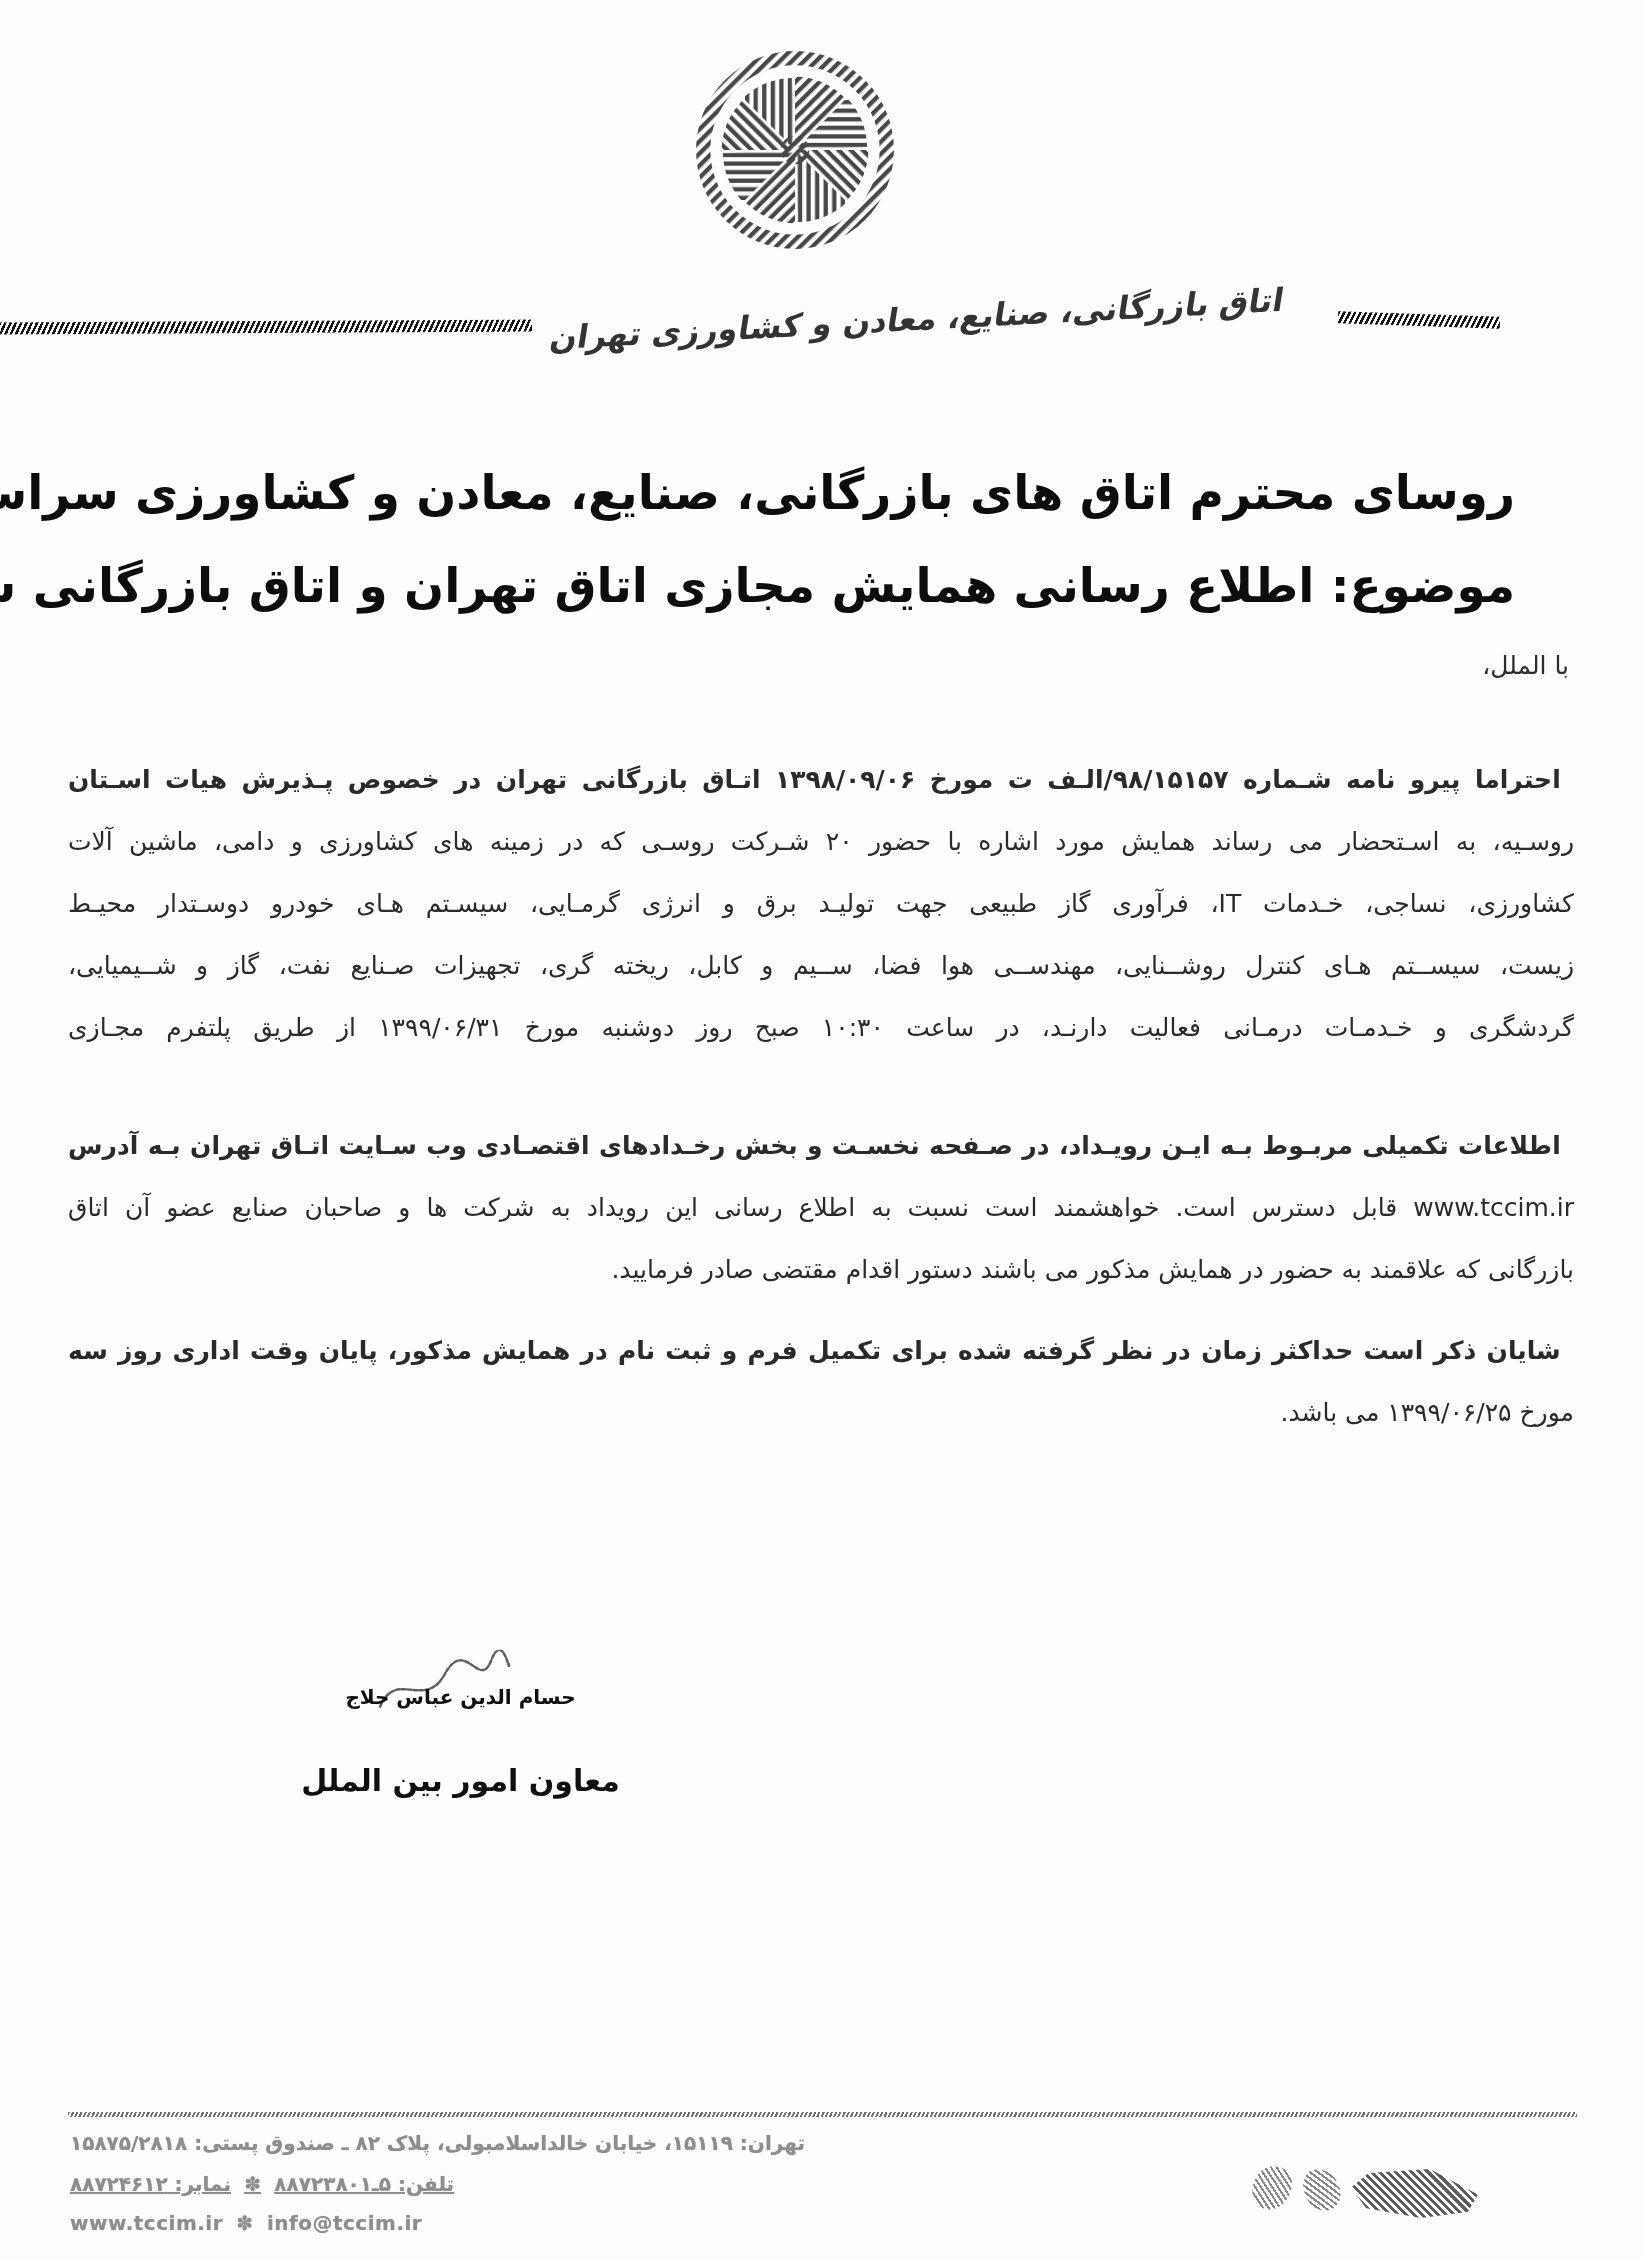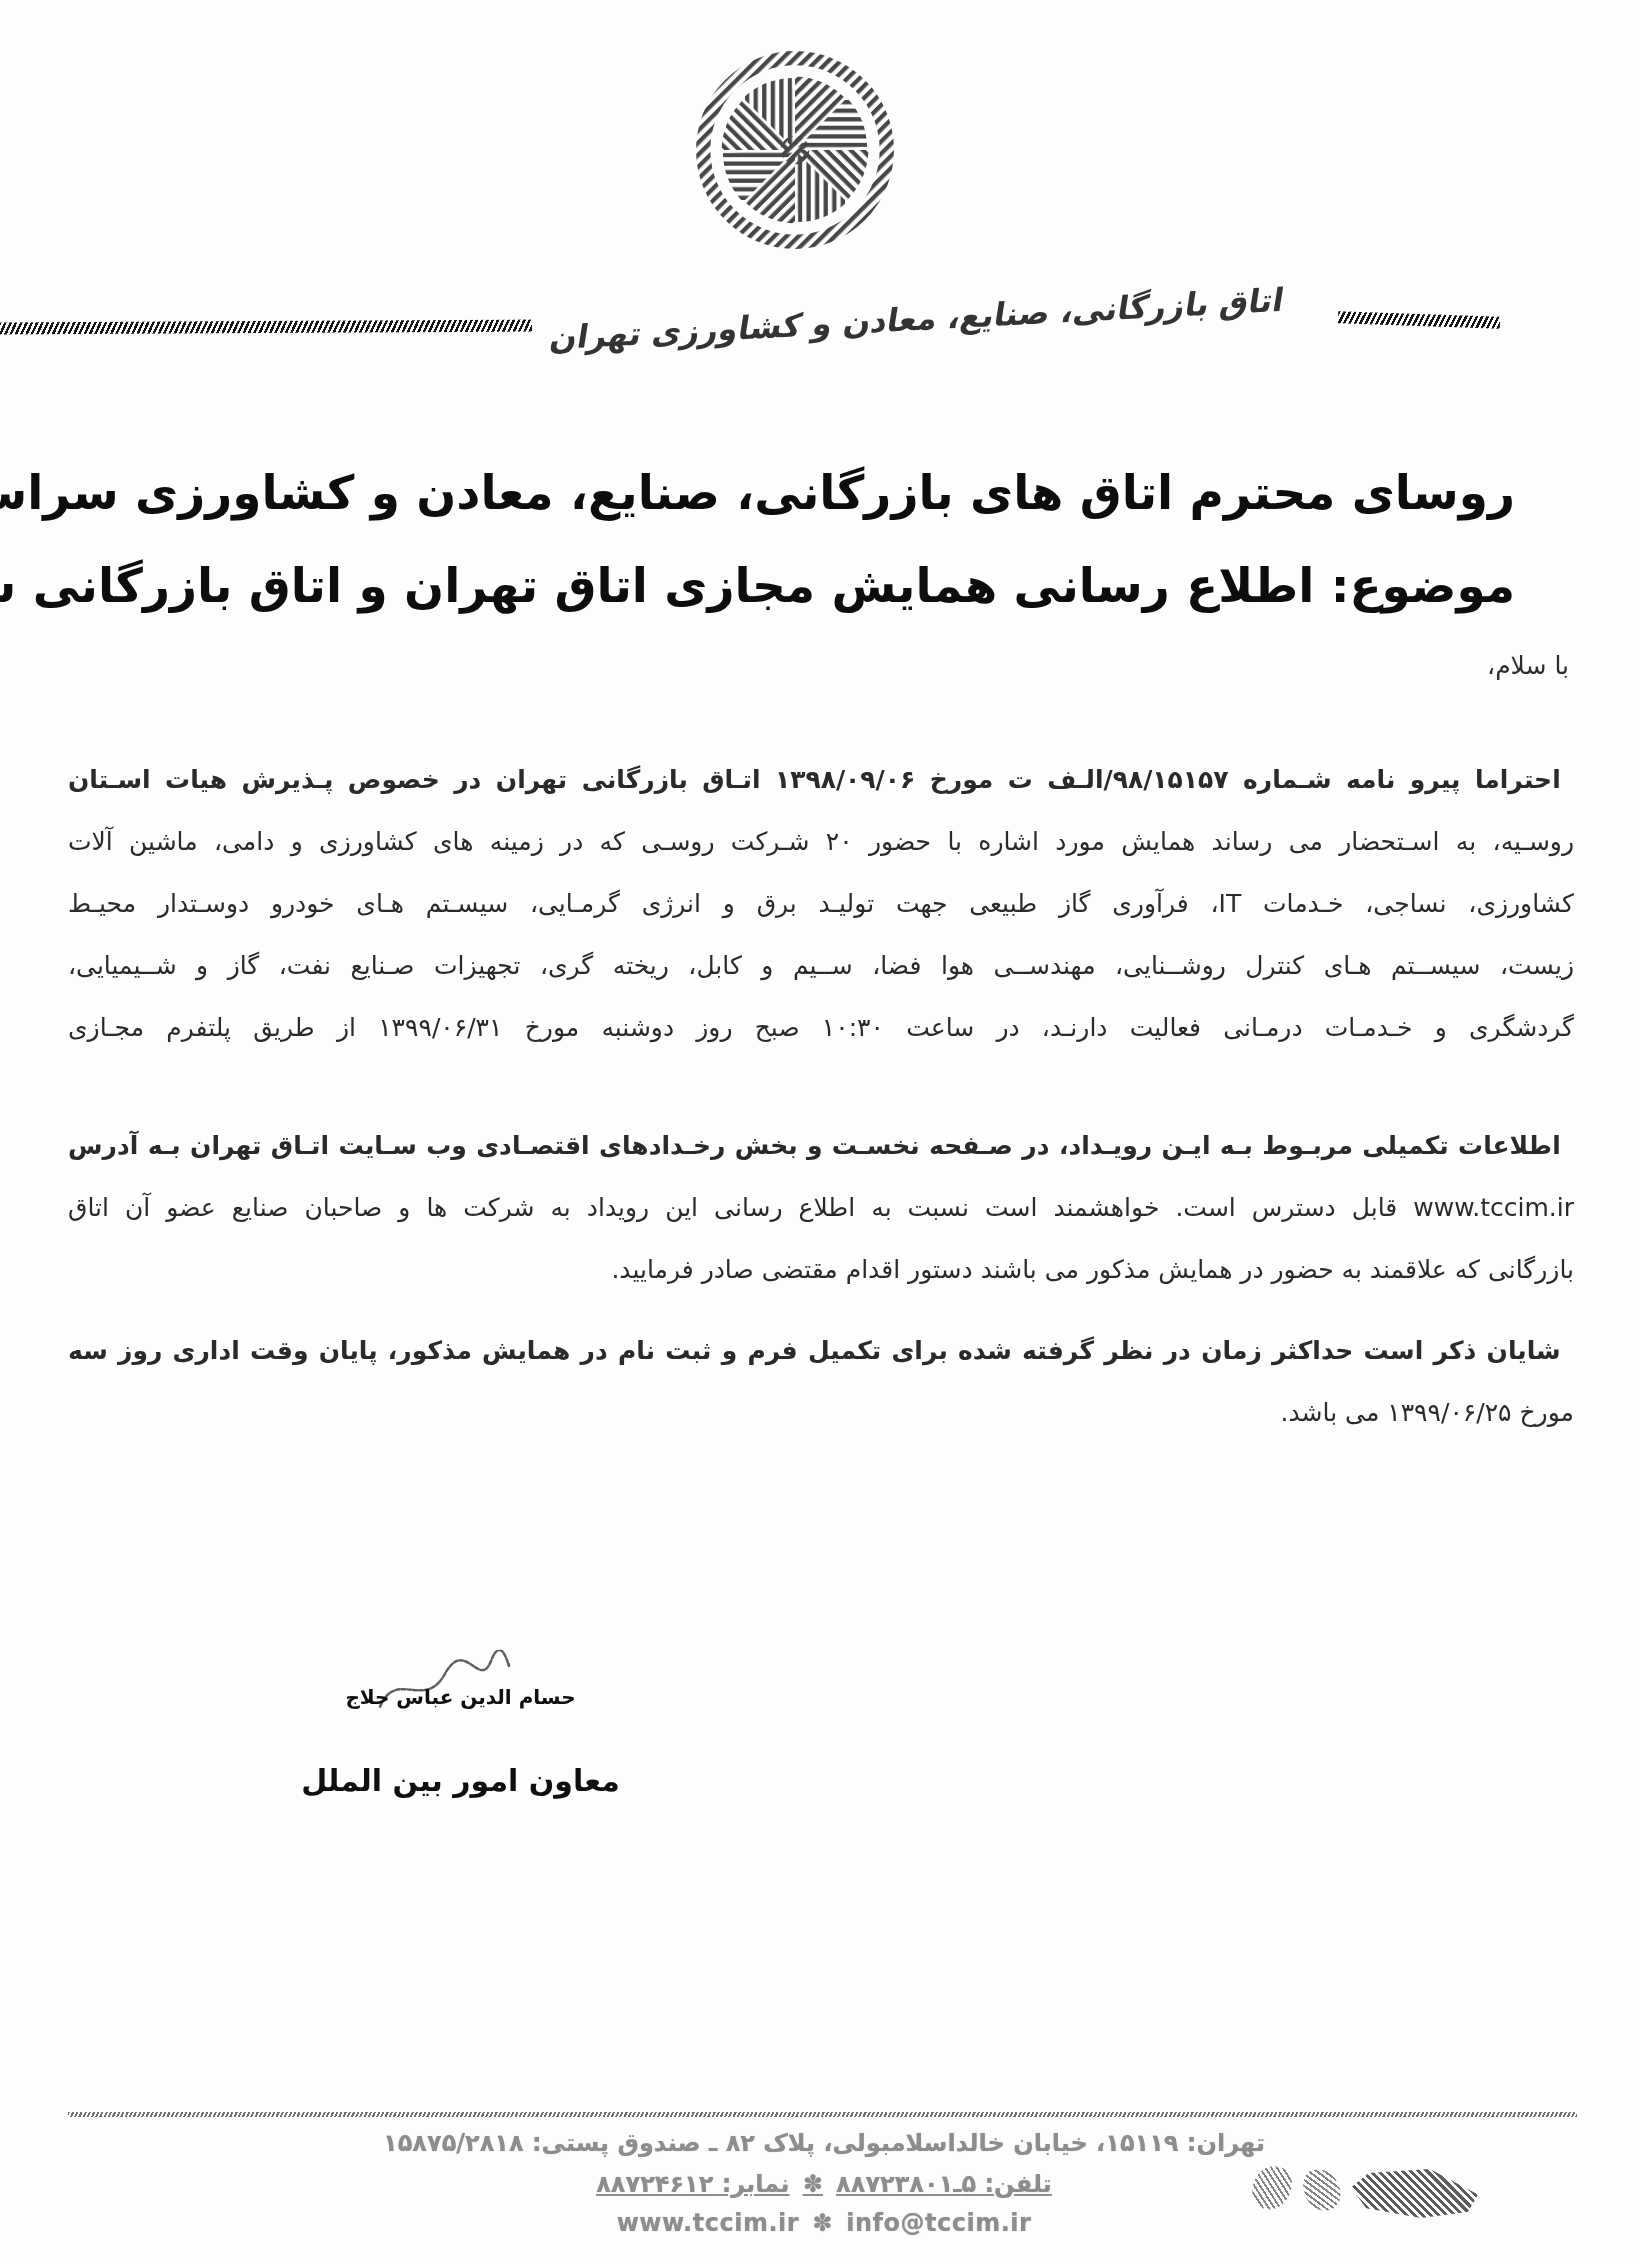--- a/index.html
+++ b/index.html
@@ -58,22 +58,22 @@
   .sig-name  { font-size:20px; font-weight:bold; line-height:46px;text-align:center; }
   .sig-title { font-size:30px; font-weight:bold; line-height:42px; margin-top:40px; }
   .sig-scribble { position:absolute; left:373px; top:1657px; width:143px; height:57px; opacity:.75; transform:rotate(-7deg); }
 
   
   .f-rule {
     position:absolute; left:69px; top:2112px; width:1509px; height:4.8px; opacity:.8;
     background:repeating-linear-gradient(115deg,#4d4d4d 0 1.9px, rgba(0,0,0,0) 1.9px 3.8px);
   }
   .f-line {
-    position:absolute; left:71px; width:1508px; text-align:center;
-    font-size:24px; font-weight:600; line-height:28.5px; color:#8d8d8d;
+    position:absolute; left:71px; width:1508px; text-align:left;
+    font-size:20px; font-weight:600; line-height:28.5px; color:#8d8d8d;
     letter-spacing:0.5px; text-shadow:0 0 1px rgba(170,170,170,.9);
   }
   .f-address { top:2129px; }
   .f-phone   { top:2170px;text-decoration:underline; }
   .f-web     { top:2209px; direction:ltr; }
   .f-sep { padding:0 13.3px; }
 
   .stamp {
     position:absolute; opacity:.85;
     background:repeating-linear-gradient(45deg,#6f6f6f 0 1.9px, rgba(0,0,0,0) 1.9px 4.8px);
@@ -112,21 +112,21 @@
     </g>
   </svg>
 
   <div class="rule rule-left"></div>
   <div class="callig">اتاق بازرگانی، صنایع، معادن و کشاورزی تهران</div>
   <div class="rule rule-right"></div>
 
   <div class="h-recipient">روسای محترم اتاق های بازرگانی، صنایع، معادن و کشاورزی سراسر کشور</div>
   <div class="h-subject">موضوع: اطلاع رسانی همایش مجازی اتاق تهران و اتاق بازرگانی سامارا روسیه</div>
 
-  <div class="salutation">با سلام،</div>
+  <div class="salutation">با الملل،</div>
 
   <div class="para para-1">
       <div class="bline first">احتراما پیرو نامه شـماره ۹۸/۱۵۱۵۷/الـف ت مورخ ۱۳۹۸/۰۹/۰۶ اتـاق بازرگانی تهران در خصوص پـذیرش هیات اسـتان سامارا</div>
       <div class="bline">روسـیه، به اسـتحضار می رساند همایش مورد اشاره با حضور ۲۰ شـرکت روسـی که در زمینه های کشاورزی و دامی، ماشین آلات</div>
       <div class="bline">کشاورزی، نساجی، خـدمات IT، فرآوری گاز طبیعی جهت تولیـد برق و انرژی گرمـایی، سیسـتم هـای خودرو دوسـتدار محیـط</div>
       <div class="bline">زیست، سیســتم هـای کنترل روشــنایی، مهندســی هوا فضا، ســیم و کابل، ریخته گری، تجهیزات صـنایع نفت، گاز و شــیمیایی،</div>
       <div class="bline">گردشگری و خـدمـات درمـانی فعالیت دارنـد، در ساعت ۱۰:۳۰ صبح روز دوشنبه مورخ ۱۳۹۹/۰۶/۳۱ از طریق پلتفرم مجـازی</div>
     </div>
   <div class="para para-2">
       <div class="bline first">اطلاعات تکمیلی مربـوط بـه ایـن رویـداد، در صـفحه نخسـت و بخش رخـدادهای اقتصـادی وب سـایت اتـاق تهران بـه آدرس</div>

